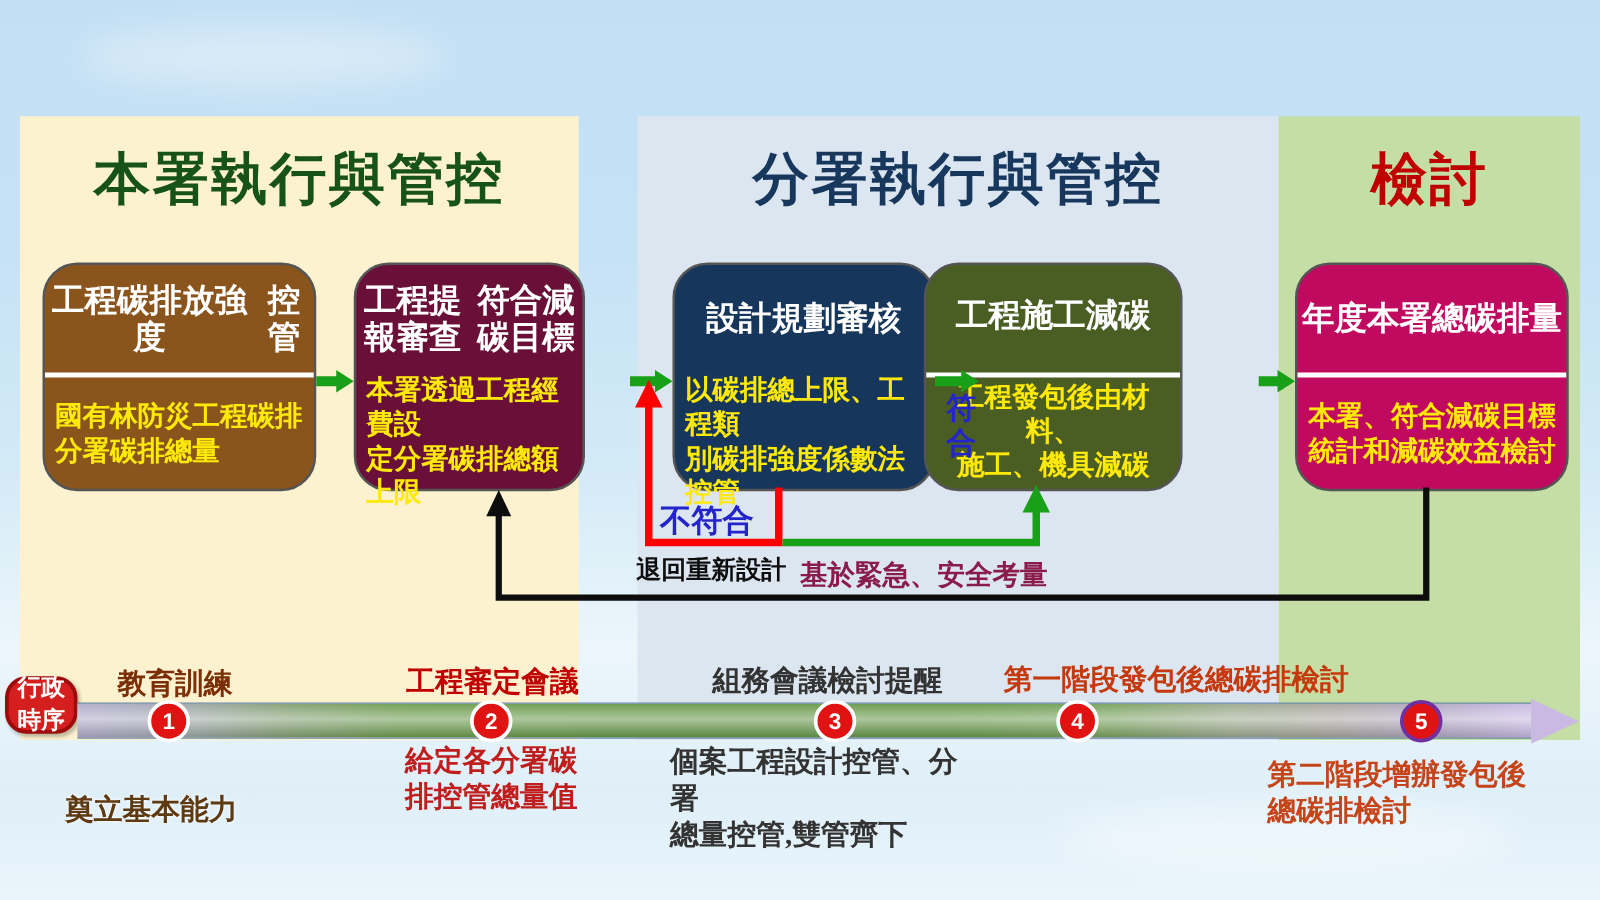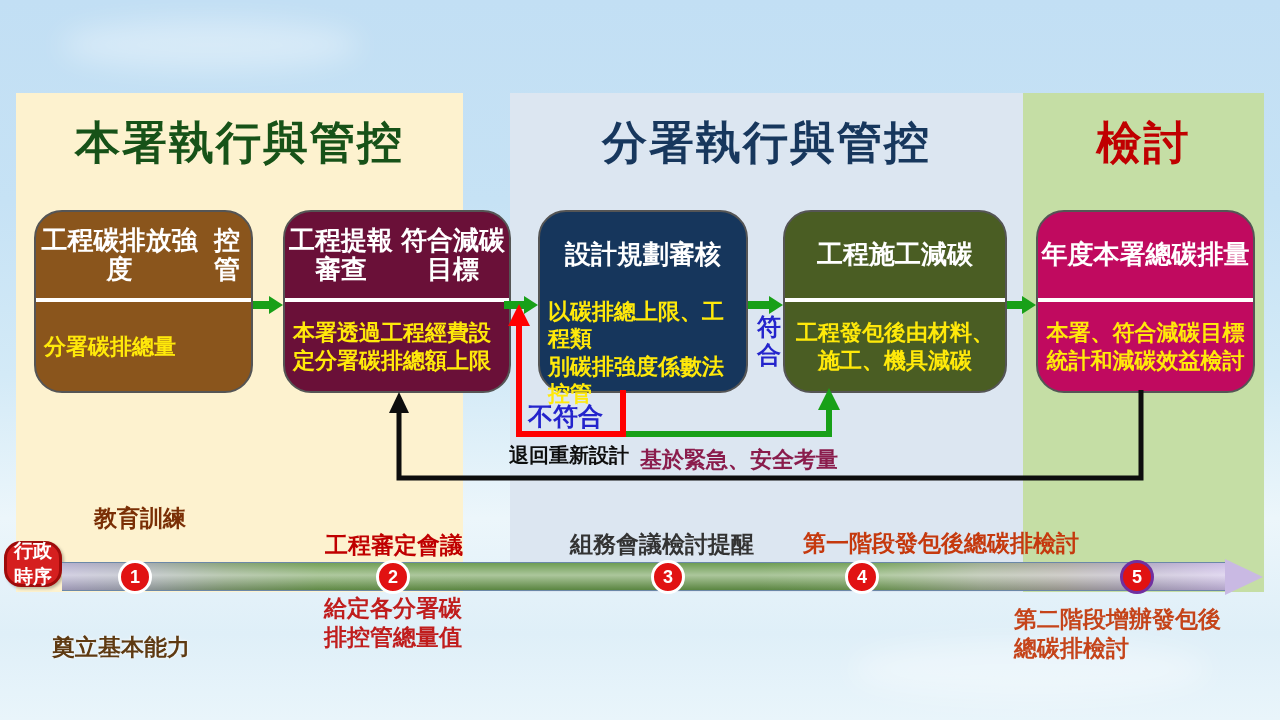--- a/index.html
+++ b/index.html
@@ -31,23 +31,23 @@
     color:#fff;font-weight:bold;font-size:26px;line-height:1.13;text-align:center;
   }
   .fbox .divider{height:4px;background:#fff;}
   .fbox .body{
     flex:1;display:flex;flex-direction:column;justify-content:center;
     color:#ffe90a;font-weight:bold;font-size:22px;line-height:1.24;padding:0 8px;
   }
   .body-left{align-items:flex-start;text-align:left;}
   .body-center{align-items:center;text-align:center;}
   #box-1{left:34px;width:219px;background:#8a551c;}
-  #box-2{left:283px;width:228px;background:#6a1038;justify-content:space-between;}
+  #box-2{left:283px;width:185px;background:#6a1038;justify-content:space-between;}
   #box-3{left:538px;width:210px;background:#16365c;}
-  #box-4{left:783px;width:224px;background:#4a5d23;}
+  #box-4{left:739px;width:207px;background:#4a5d23;font-family:Liberation Mono, monospace;}
   #box-5{left:1036px;width:219px;background:#c00a5f;}
   
   .harrow{position:absolute;top:296px;}
   .harrow .shaft{position:absolute;top:5px;height:8px;background:#18a018;}
   .harrow .head{
     position:absolute;top:0;width:0;height:0;
     border-top:9px solid transparent;border-bottom:9px solid transparent;border-left:14px solid #18a018;
   }
   #arr-1{left:253px;} #arr-1 .shaft{width:18px;} #arr-1 .head{left:16px;}
   #arr-2{left:504px;} #arr-2 .shaft{width:22px;} #arr-2 .head{left:20px;}
@@ -81,21 +81,21 @@
   }
   .milestone{
     position:absolute;top:560px;width:28px;height:28px;border-radius:50%;
     background:#e11212;border:3px solid #fff;
     display:flex;align-items:center;justify-content:center;
     color:#fff;font-weight:bold;font-size:18px;
   }
   #ms-1{left:118px;} #ms-2{left:376px;} #ms-3{left:651px;} #ms-4{left:845px;}
   #ms-5{left:1120px;border-color:#7030a0;}
   .tl-label{position:absolute;font-family:"Liberation Serif",serif;font-weight:bold;font-size:23px;line-height:1.25;}
-  #tl-above-1{left:80px;top:505px;width:120px;text-align:center;color:#7a2f06;}
+  #tl-above-1{left:80px;top:533px;width:120px;text-align:center;color:#7a2f06;}
   #tl-above-2{left:320px;top:532px;width:148px;text-align:center;color:#c00000;}
   #tl-above-3{left:563px;top:531px;width:198px;text-align:center;color:#333;}
   #tl-above-4{left:793px;top:530px;width:296px;text-align:center;color:#c5390e;}
   #tl-below-1{left:52px;top:594px;width:150px;color:#5e3a12;text-shadow:0 0 3px #fff;margin-top:40px;}
   #tl-below-2{left:318px;top:595px;width:150px;text-align:center;color:#c01d1d;}
   #tl-below-3{left:536px;top:596px;width:240px;color:#333;}
   #tl-below-5{left:1014px;top:606px;width:230px;color:#c5441a;}
 </style>
 </head>
 <body>
@@ -115,20 +115,21 @@
     <div class="panel-header">檢討</div>
   </div>
 
   <div class="fbox" id="box-1">
     <div class="title">
       <span>工程碳排放強度</span>
       <span>控管</span>
     </div>
     <div class="divider"></div>
     <div class="body body-left">
+      <span>國有林防災工程碳排</span>
       <span>分署碳排總量</span>
     </div>
   </div>
 
   <div class="fbox" id="box-2">
     <div class="title">
       <span>工程提報審查</span>
       <span>符合減碳目標</span>
     </div>
     <div class="divider"></div>
@@ -234,18 +235,22 @@
   <div class="tl-label" id="tl-above-3">組務會議檢討提醒</div>
   <div class="tl-label" id="tl-above-4">第一階段發包後總碳排檢討</div>
 
   <div class="tl-label" id="tl-below-1">
     <span>奠立基本能力</span>
   </div>
   <div class="tl-label" id="tl-below-2">
     <span style="display:block">給定各分署碳</span>
     <span style="display:block">排控管總量值</span>
   </div>
+  <div class="tl-label" id="tl-below-3">
+    <span style="display:block">個案工程設計控管、分署</span>
+    <span style="display:block">總量控管,雙管齊下</span>
+  </div>
   <div class="tl-label" id="tl-below-5">
     <span style="display:block">第二階段增辦發包後</span>
     <span style="display:block">總碳排檢討</span>
   </div>
 
 </div>
 
 </body></html>

